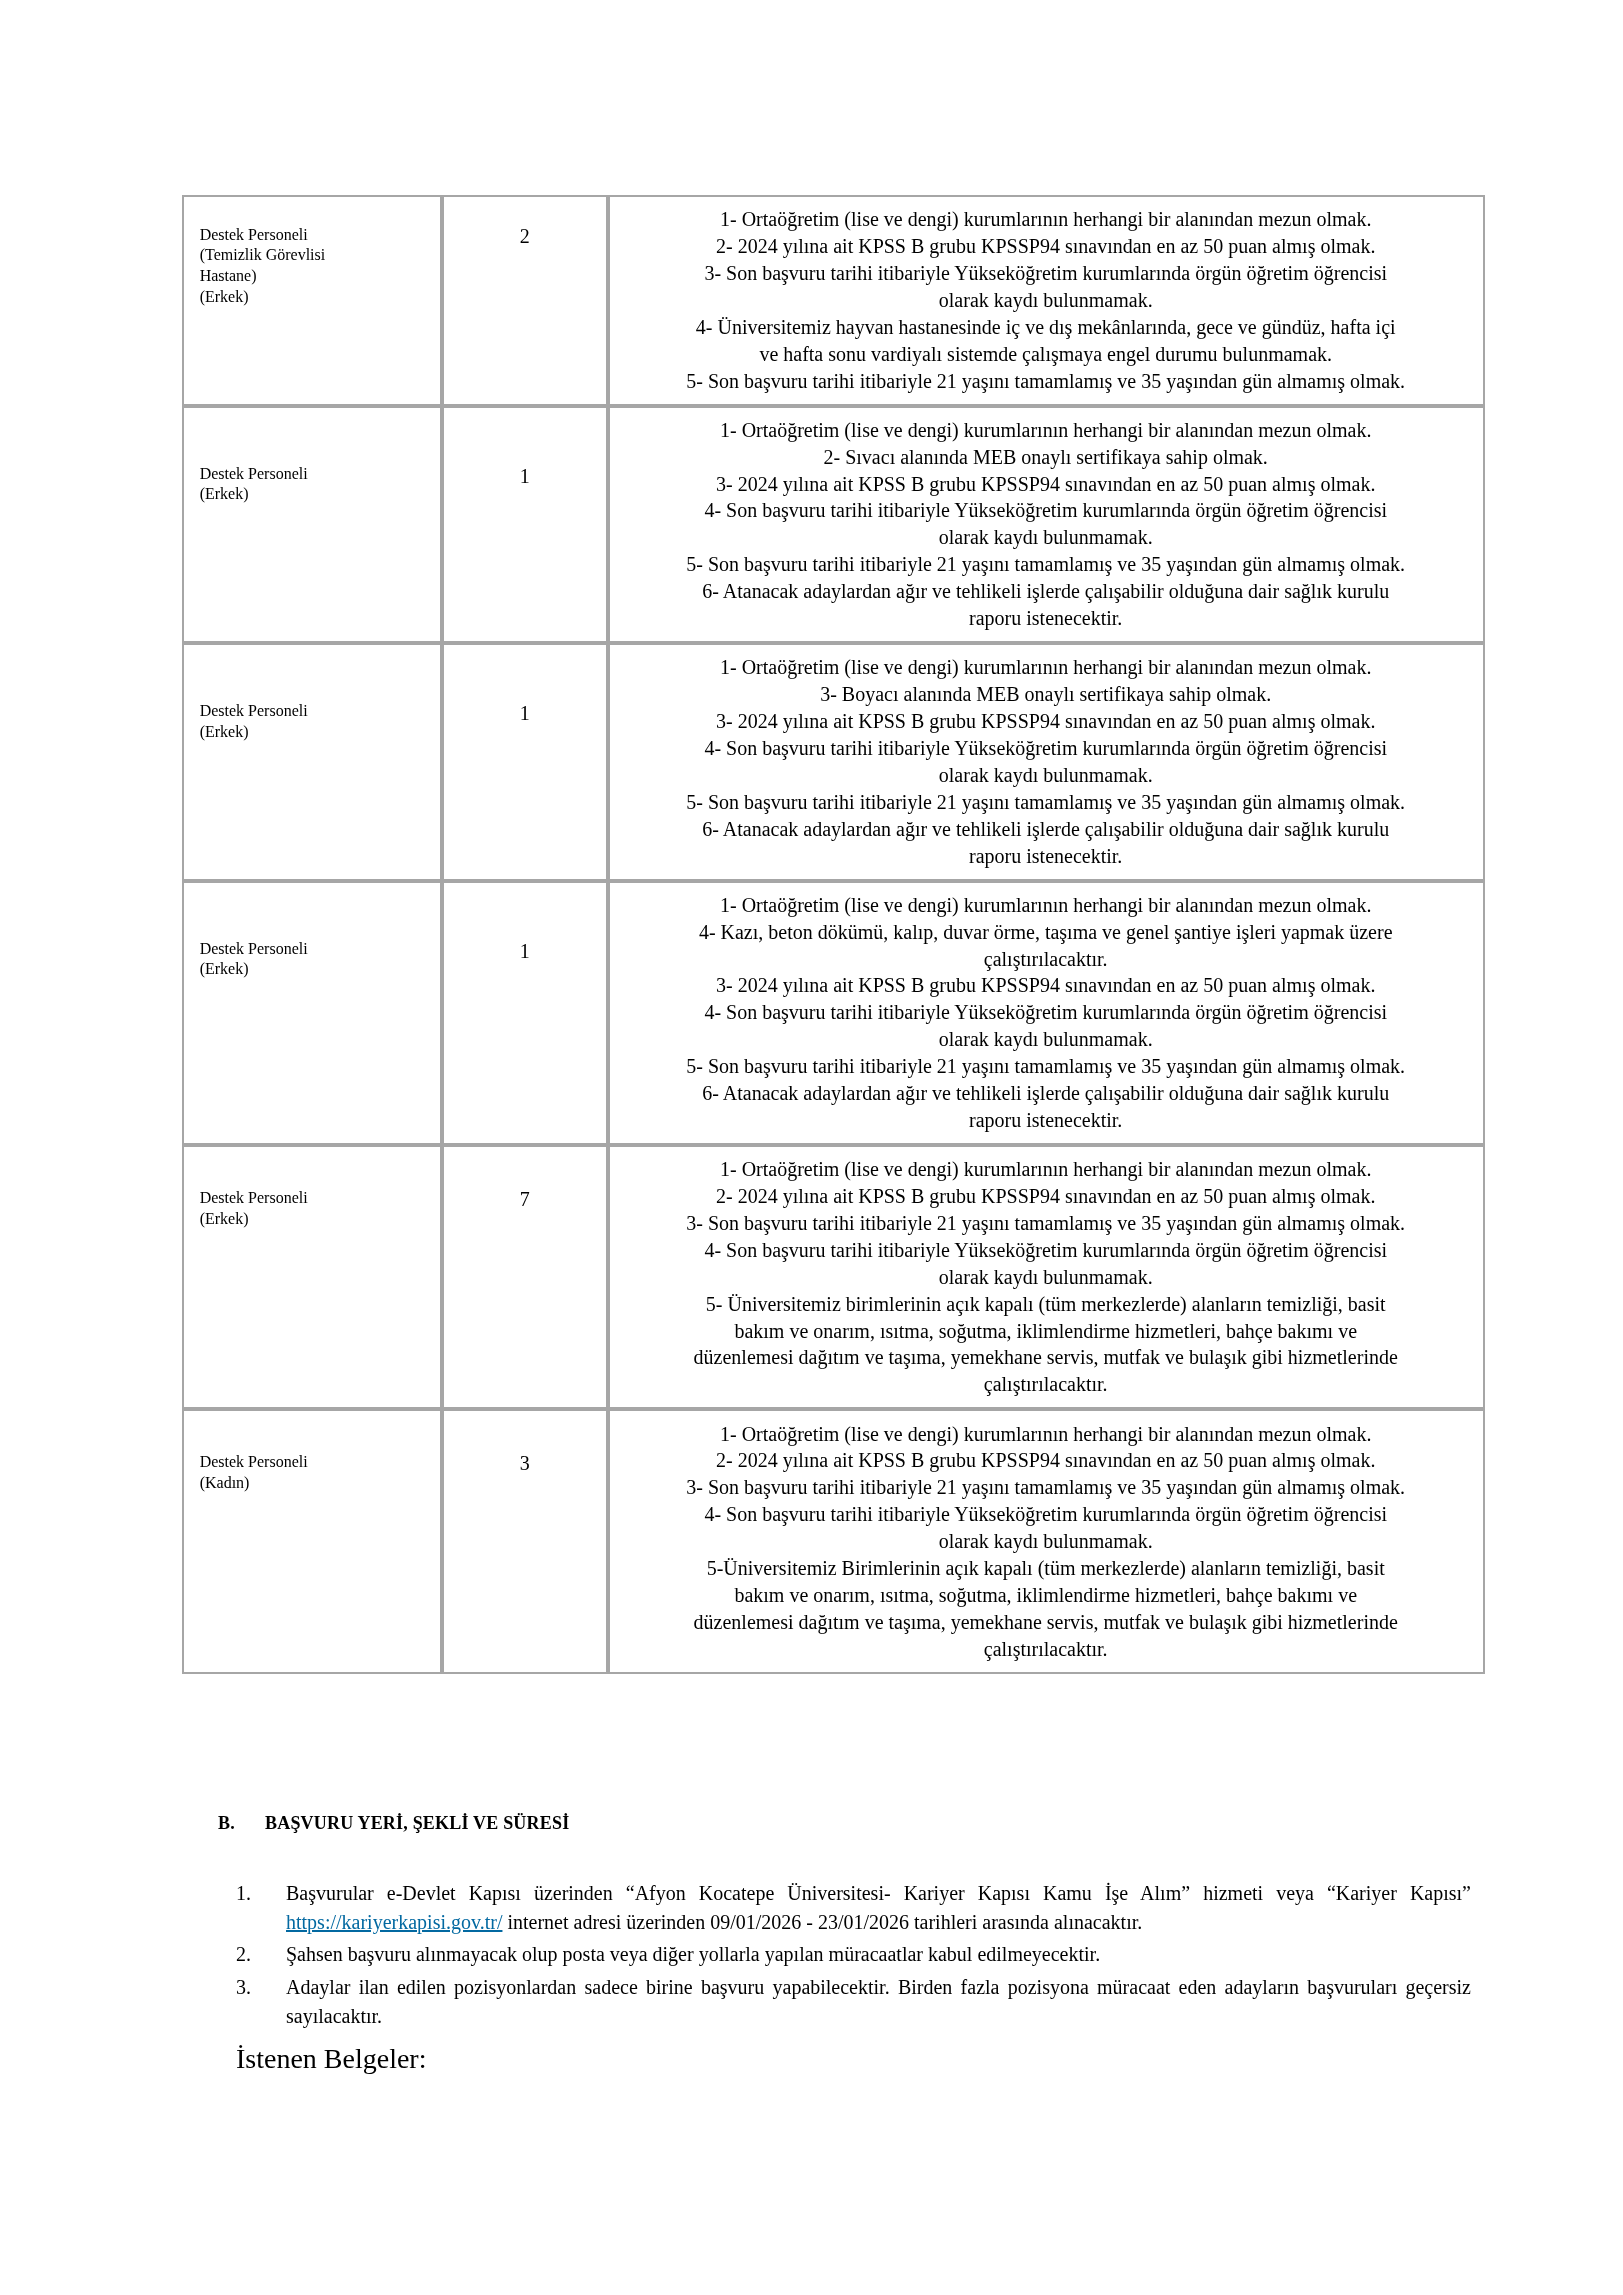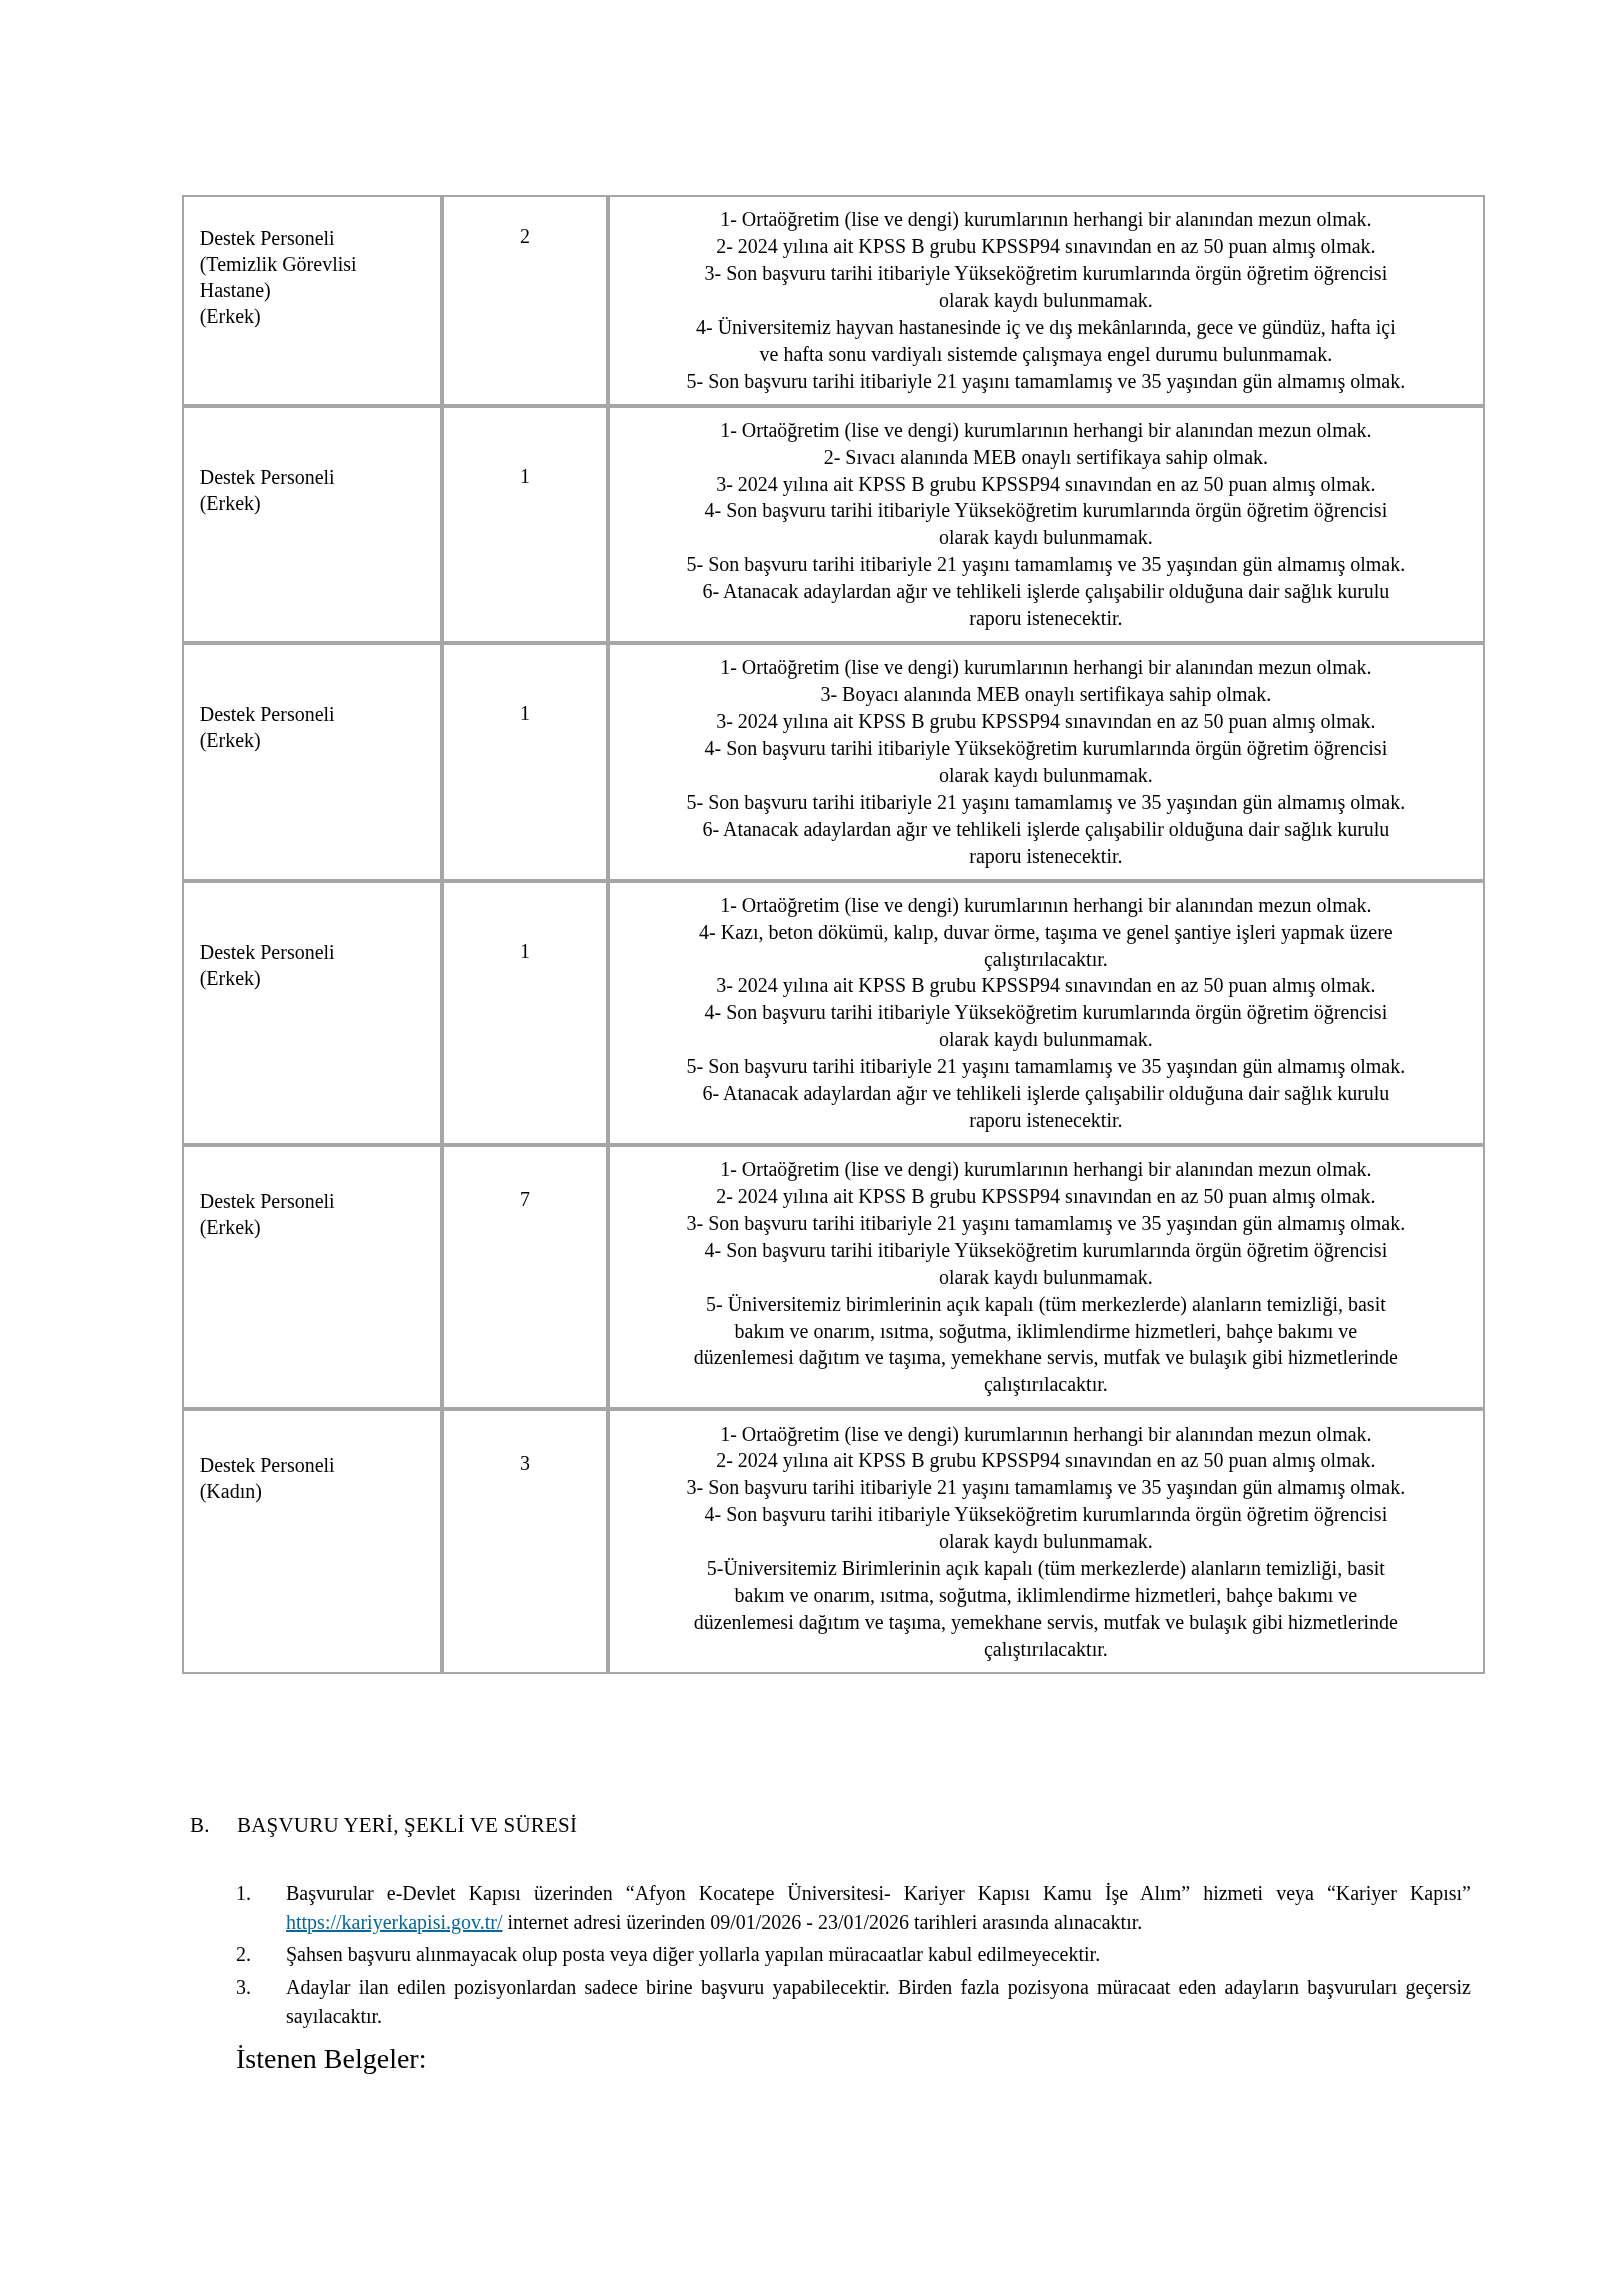--- a/index.html
+++ b/index.html
@@ -31,21 +31,21 @@
     vertical-align: top;
     background: #ffffff;
     padding: 0;
   }
   .col-title  { width: 257px; }
   .col-qty    { width: 164px; }
   .col-req    { width: 883px; }
 
   .cell-title {
     padding: 27.5px 10.5px 10.5px 15.7px;
-    font-size: 20px;
+    font-size: 16px;
     line-height: 1.30;
   }
   .cell-title .line { display: block; white-space: nowrap; }
 
   .cell-qty {
     padding: 26px 6.5px 10.5px 6.5px;
     font-size: 20px;
     text-align: center;
     line-height: 1.30;
   }
@@ -58,24 +58,25 @@
   .cell-req .req-line { display: block; text-align: center; }
 
   
   .section-b {
     position: absolute;
     left: 190px;
     top: 1813px;
     width: 1283px;
   }
   .section-b-head {
-    font-size: 21px;
-    font-weight: normal;
+    font-size: 18px;
+    font-weight: bold;
     letter-spacing: 0.2px;
     white-space: nowrap;
+    margin-left: 28px;
   }
   .section-b-head .marker {
     display: inline-block;
     width: 47px;
   }
 
   .num-list {
     position: absolute;
     left: 236px;
     top: 1879px;

